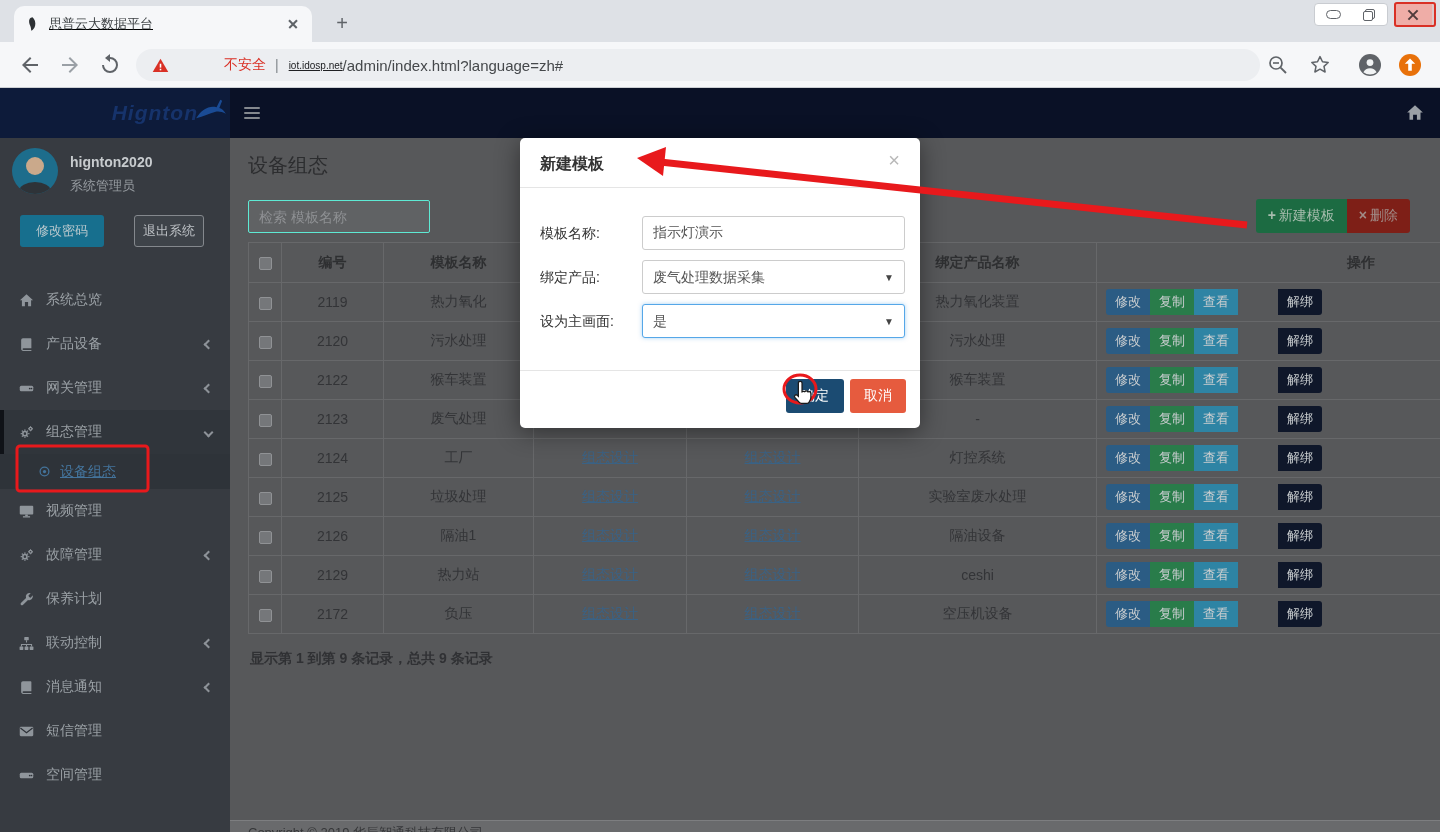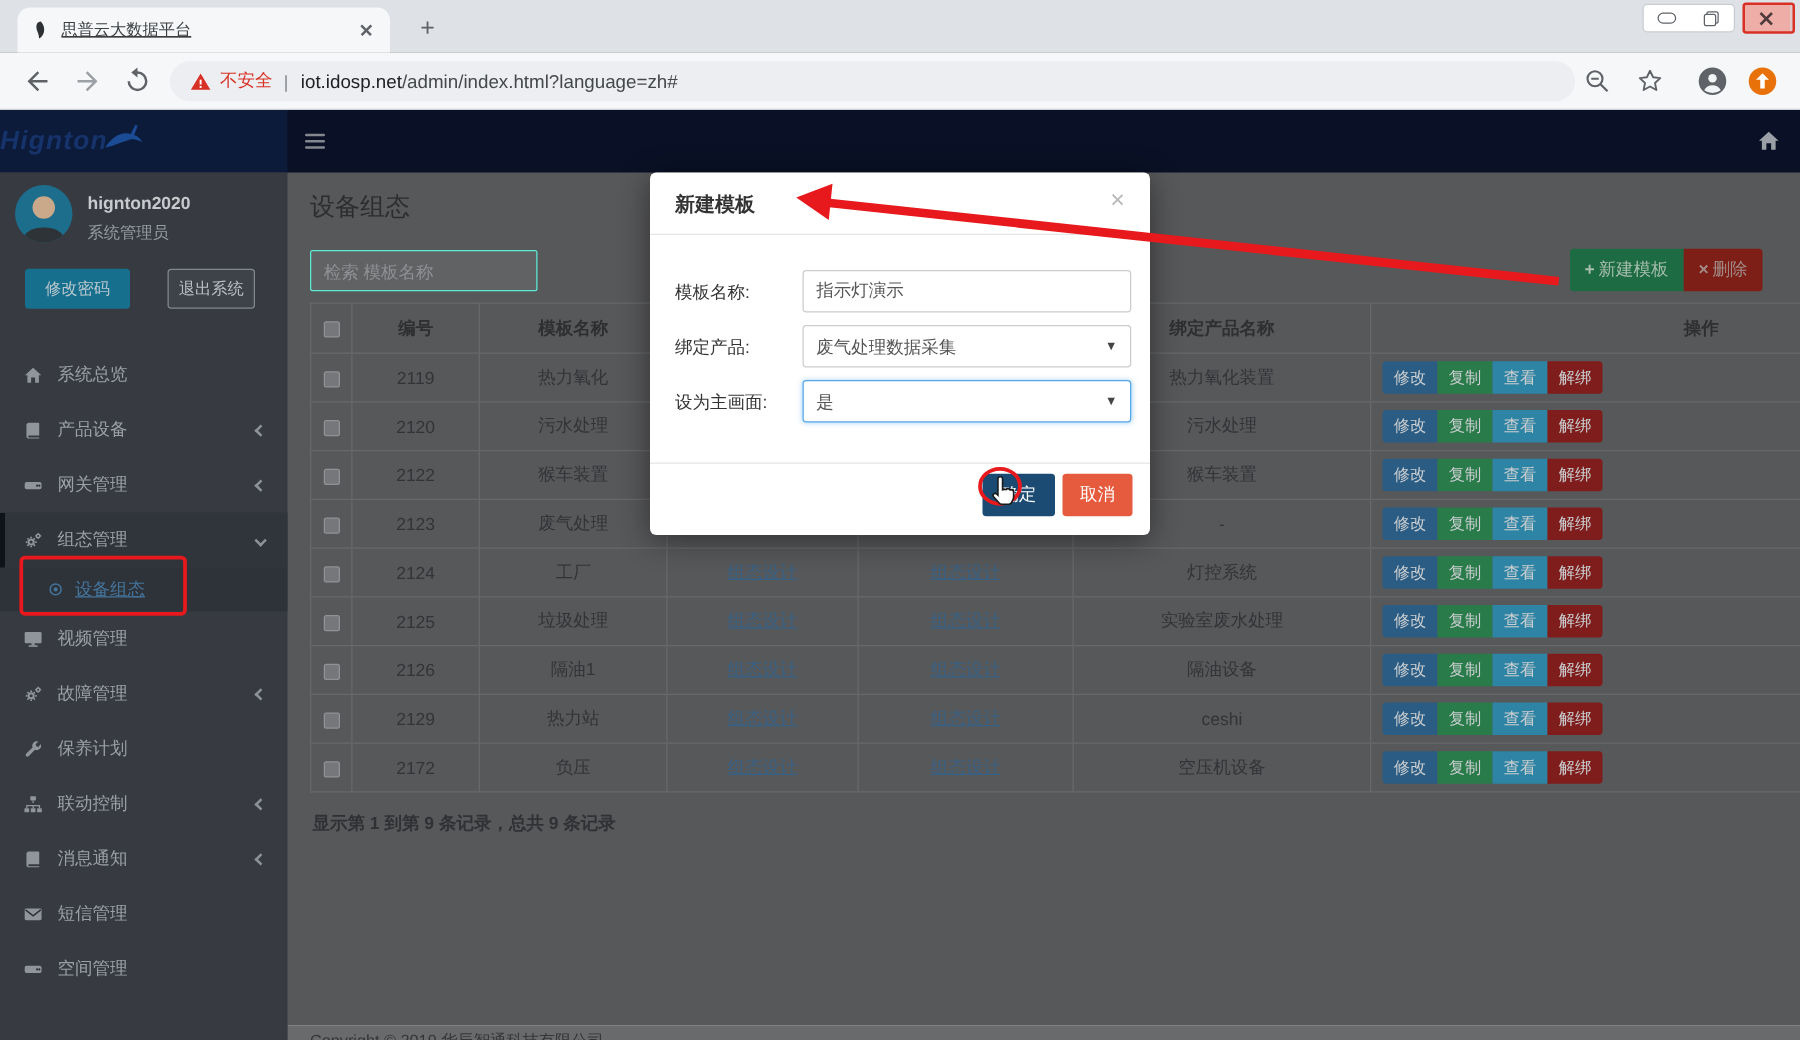--- a/index.html
+++ b/index.html
@@ -29,31 +29,31 @@
   .win-close .xbars { position:relative; width:14px; height:14px; display:inline-block; }
   .win-close .xbars::before,.win-close .xbars::after { width:13px; height:2px; background:#3a3d40; }
 
   .urlrow { position:absolute; top:42px; left:0; right:0; height:46px; background:#f6f7f9; border-bottom:1px solid #cdd0d4; }
   .navic { position:absolute; top:11px; width:24px; height:24px; color:#5f6368; }
   .navic svg { width:100%; height:100%; fill:currentColor; }
   .ic-back { left:18px; } .ic-fwd { left:58px; color:#9aa0a6; } .ic-reload { left:98px; }
   .pill { position:absolute; left:136px; top:7px; width:1124px; height:32px; background:#eceef1; border-radius:16px;
           display:flex; align-items:center; padding:0 16px; }
   .pill .warnic { width:17px; height:17px; margin-right:7px; }
-  .warn-text { color:#d93025; font-size:14px; margin-right:9px; }
+  .warn-text { color:#d93025; font-size:14px; margin-right:9px;margin-left:48px; }
   .url-sep { color:#80868b; font-size:14px; margin-right:10px; }
-  .url-domain { color:#202124; font-size:15px; }
+  .url-domain { color:#202124; font-size:10px;text-decoration:underline; }
   .url-path { color:#45484b; font-size:15px; }
   .right-ic { position:absolute; top:11px; width:24px; height:24px; color:#5f6368; }
   .right-ic svg { width:100%; height:100%; fill:currentColor; }
   .ic-zoom { right:150px; } .ic-star { right:108px; } .ic-avatar { right:58px; } .ic-update { right:18px; }
 
   
   .app-nav { position:absolute; top:88px; left:0; width:1440px; height:50px; background:#0a1126; z-index:1; }
-  .logo-box { position:absolute; left:0; top:0; width:230px; height:50px; background:#0d1b3a; display:flex; align-items:center; justify-content:flex-start; }
+  .logo-box { position:absolute; left:0; top:0; width:230px; height:50px; background:#0d1b3a; display:flex; align-items:center; justify-content:flex-end; }
   .brand-text { font-size:21px; font-weight:bold; font-style:italic; color:#16336b; letter-spacing:1px; }
   .brand-deer { width:38px; height:26px; margin-left:-6px; margin-top:-8px; }
   .hamburger { position:absolute; left:244px; top:16px; width:18px; height:18px; }
   .hamburger i { display:block; width:16px; height:2.5px; background:#84888e; margin:2.5px 0; border-radius:1px; }
   .nav-home { position:absolute; right:16px; top:16px; width:18px; height:18px; color:#9ba0a6; }
   .nav-home svg { width:100%; height:100%; fill:currentColor; }
 
   
   .sidebar { position:absolute; left:0; top:138px; width:230px; bottom:0; background:#373b41; z-index:1; }
   .avatar { position:absolute; left:12px; top:10px; width:46px; height:46px; border-radius:50%; background:#1d6d8c; overflow:hidden; }
@@ -90,21 +90,21 @@
   table.grid { position:absolute; left:18px; top:104px; width:1378px; border-collapse:collapse; table-layout:fixed; }
   table.grid th, table.grid td { border:1px solid #67686a; text-align:center; font-size:14px; color:#333437; overflow:hidden; white-space:nowrap; }
   table.grid th { height:40px; font-weight:bold; color:#2e2f31; }
   table.grid td { height:39px; }
   .c-cb { width:33px; } .c-id { width:102px; } .c-name { width:150px; } .c-l1 { width:153px; } .c-l2 { width:172px; } .c-prod { width:238px; }
   .cb { display:inline-block; width:13px; height:13px; background:#75777a; border:1px solid #909295; border-radius:2px; vertical-align:middle; }
   .lnk { color:#3a6285; text-decoration:underline; }
   .c-ops-cell { text-align:left !important; padding-left:9px; }
   .ops { display:inline-flex; }
   .op { height:26px; padding:0 9px; border:none; font-size:13px; color:#c9cdcf; }
-  .op0 { background:#2b5c84; border-radius:3px 0 0 3px; } .op1 { background:#297c4a; } .op2 { background:#2e84a4; } .op3 { background:#7f1d1d; border-radius:0 3px 3px 0; }
+  .op0 { background:#2b5c84; border-radius:3px 0 0 3px; } .op1 { background:#297c4a; } .op2 { background:#2e84a4; } .op3 { background:#0f172a; border-radius:0 3px 3px 0;margin-left:40px; }
   .summary { position:absolute; left:20px; top:512px; font-size:14px; color:#303134;font-weight:bold; }
   .bottombar { position:absolute; left:0; right:0; bottom:0; height:12px; background:#696a6c; border-top:1px solid #7d7e80; overflow:hidden; }
   .copyright { position:absolute; left:18px; top:3px; font-size:13px; color:#353638; }
 
   
   .modal { position:absolute; left:520px; top:138px; width:400px; height:290px; background:#fff; border-radius:5px;
            box-shadow:0 4px 24px rgba(0,0,0,.45); z-index:50; }
   .m-head { position:relative; height:50px; border-bottom:1px solid #e5e5e5; }
   .m-title { position:absolute; left:20px; top:16px; font-size:16px; font-weight:bold; color:#333; }
   .m-close { position:absolute; right:16px; top:12px; width:20px; height:20px; color:#b8b8b8; font-size:20px; line-height:20px; text-align:center; }

